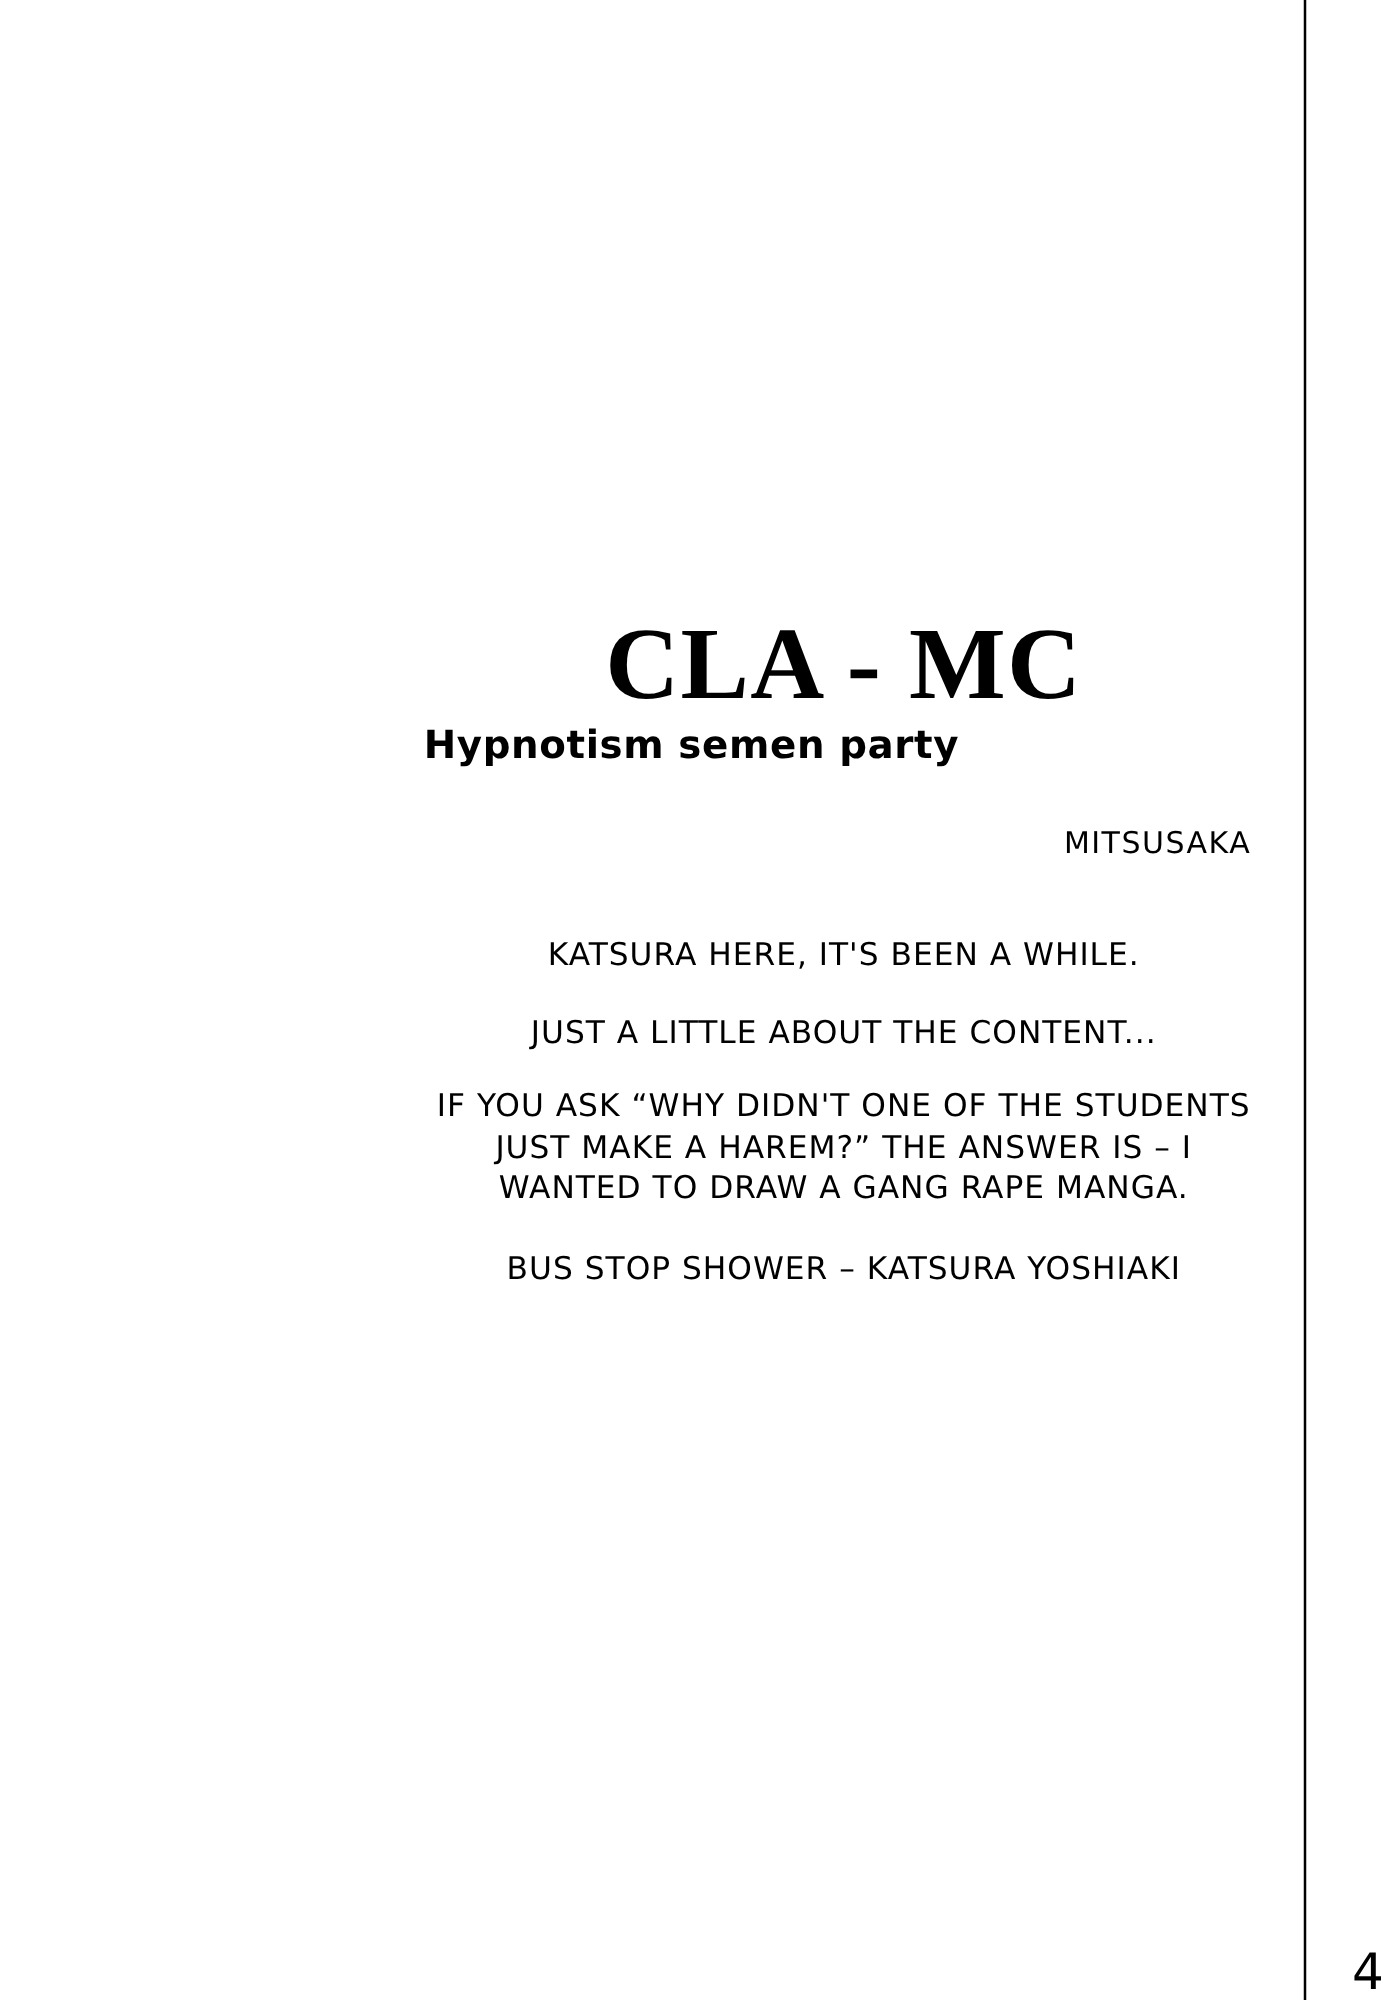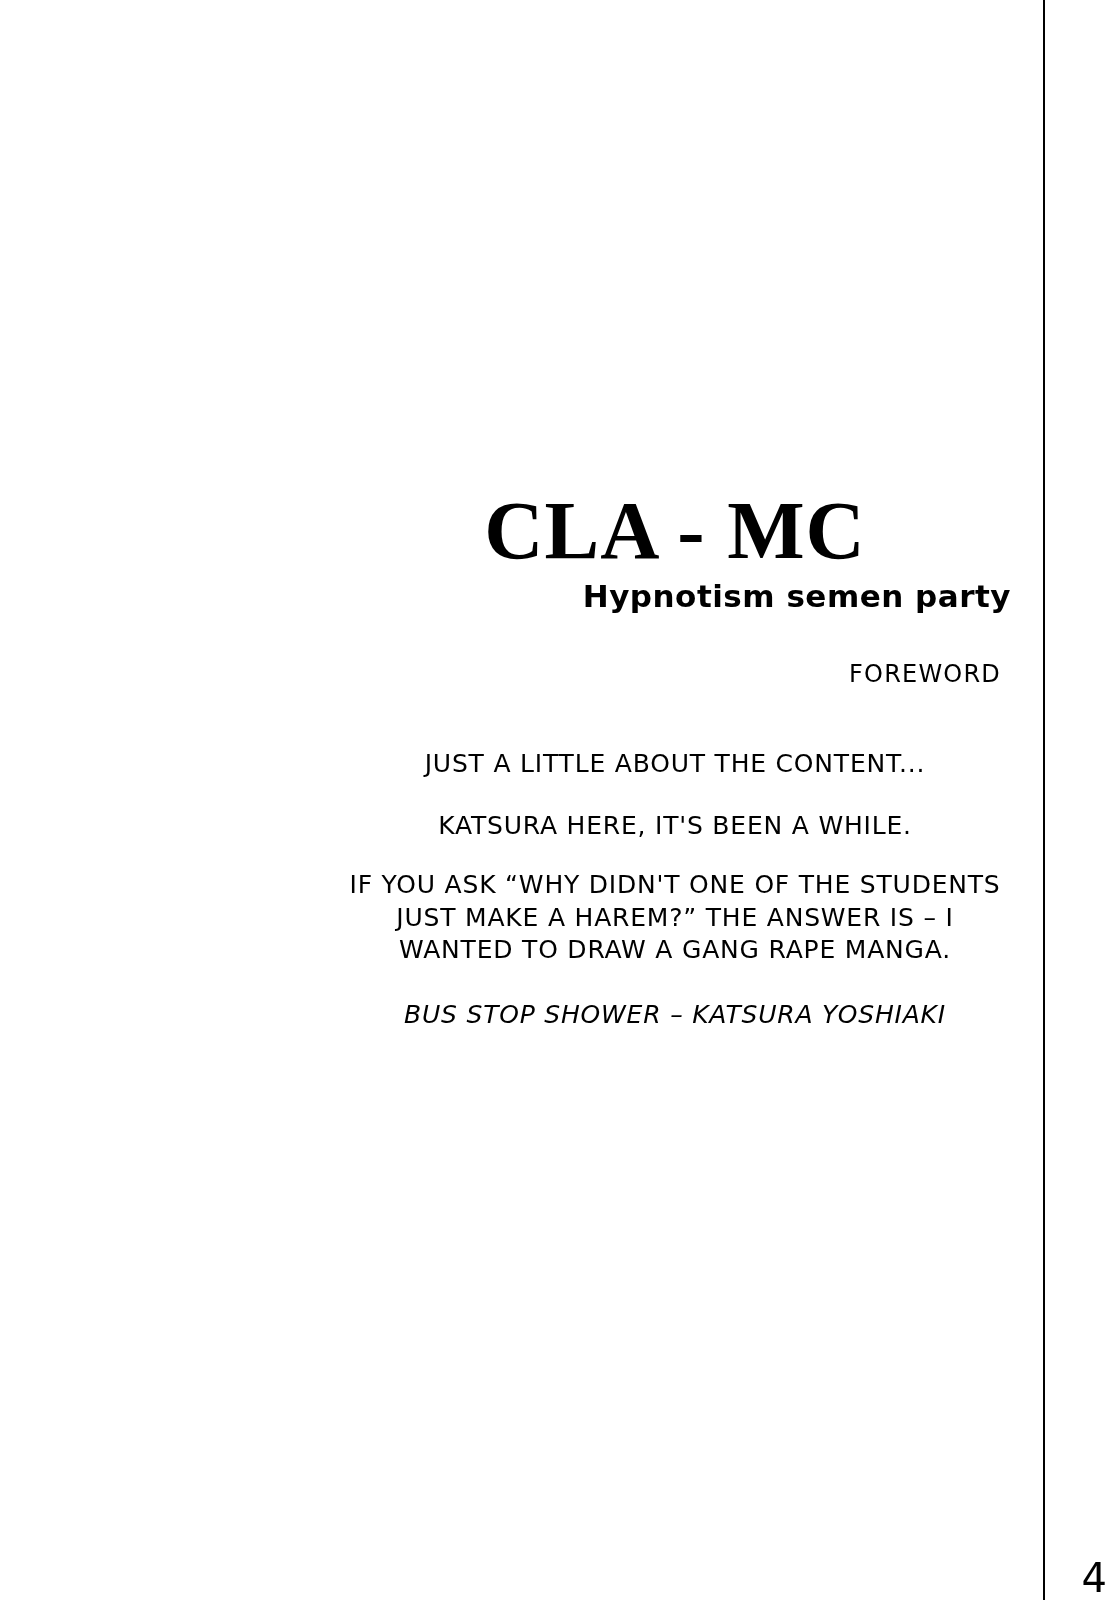--- a/index.html
+++ b/index.html
@@ -52,61 +52,61 @@
     margin: 0 0 6px 0;
     text-align: center;
   }
 
   .doujin-subtitle {
     font-family: "DejaVu Sans", sans-serif;
     font-size: 31px;
     font-weight: bold;
     letter-spacing: 0.5px;
     margin: 0 0 46px 0;
-    text-align: right;
+    text-align: left;
   }
 
   .foreword-heading {
     font-family: "DejaVu Sans", sans-serif;
     font-size: 24px;
     letter-spacing: 1.2px;
     margin: 0 0 58px 0;
     text-align: right;
     padding-right: 10px;
   }
 
   .para {
     font-family: "DejaVu Sans", sans-serif;
     font-size: 25px;
     line-height: 1.42;
     letter-spacing: 0.8px;
     margin: 0 0 26px 0;
     text-align: center;
   }
-  .para:last-child { margin-bottom: 0; font-style: italic; }
+  .para:last-child { margin-bottom: 0; }
 
   .para.block { margin-bottom: 30px; }
   .para.tight { line-height: 1.30; }
 </style>
 </head>
 <body>
 
 <div class="page-edge"></div>
 
 <div class="content">
 
   <h1 class="doujin-title">CLA - MC</h1>
 
   <div class="doujin-subtitle">Hypnotism semen party</div>
 
-  <div class="foreword-heading">FOREWORD</div>
+  <div class="foreword-heading">MITSUSAKA</div>
+
+  <p class="para">KATSURA HERE, IT'S BEEN A WHILE.</p>
 
   <p class="para">JUST A LITTLE ABOUT THE CONTENT...</p>
-
-  <p class="para">KATSURA HERE, IT'S BEEN A WHILE.</p>
 
 
   <p class="para tight block">IF YOU ASK “WHY DIDN'T ONE OF THE STUDENTS JUST MAKE A HAREM?” THE ANSWER IS – I WANTED TO DRAW A GANG RAPE MANGA.</p>
 
 
   <p class="para">BUS STOP SHOWER – KATSURA YOSHIAKI</p>
 
 </div>
 
 <div class="page-number">4</div>

